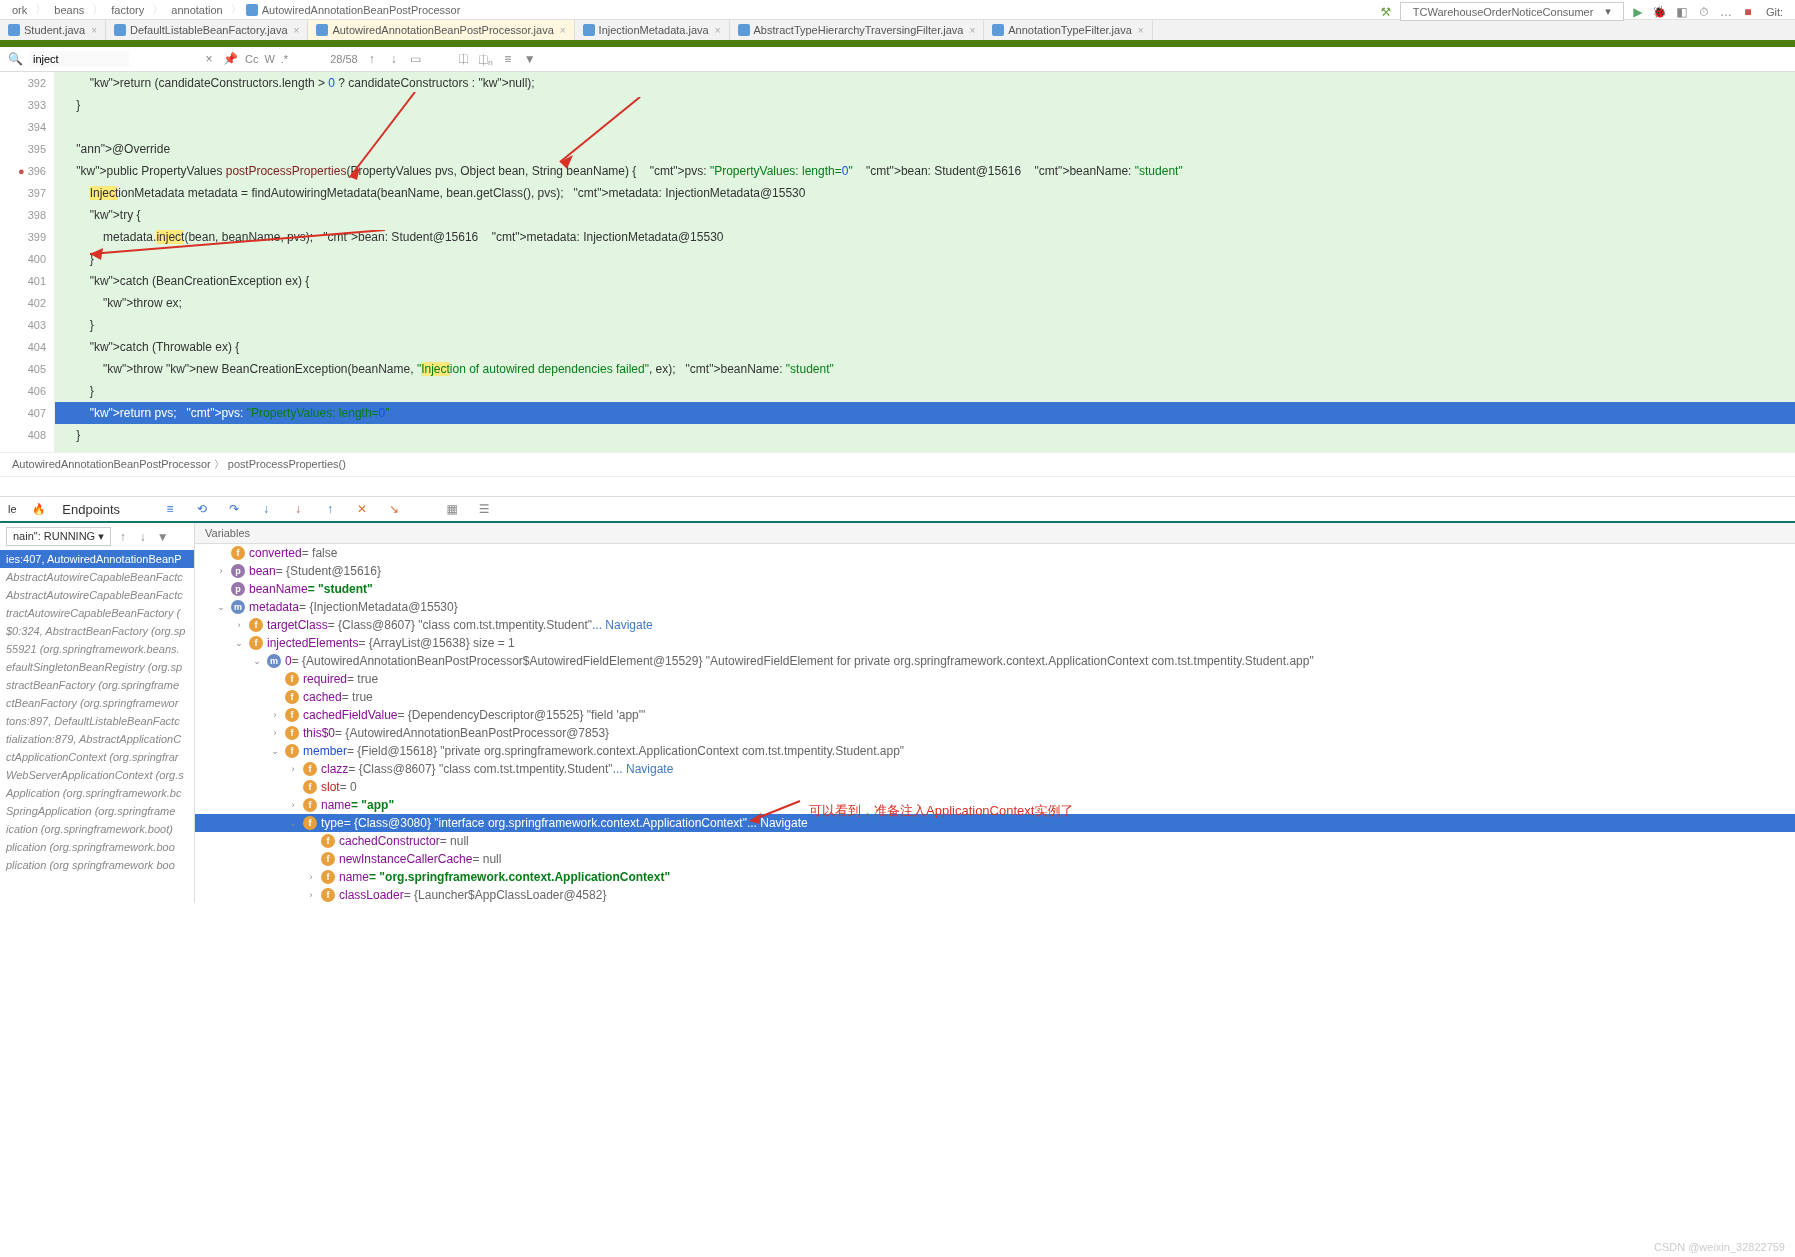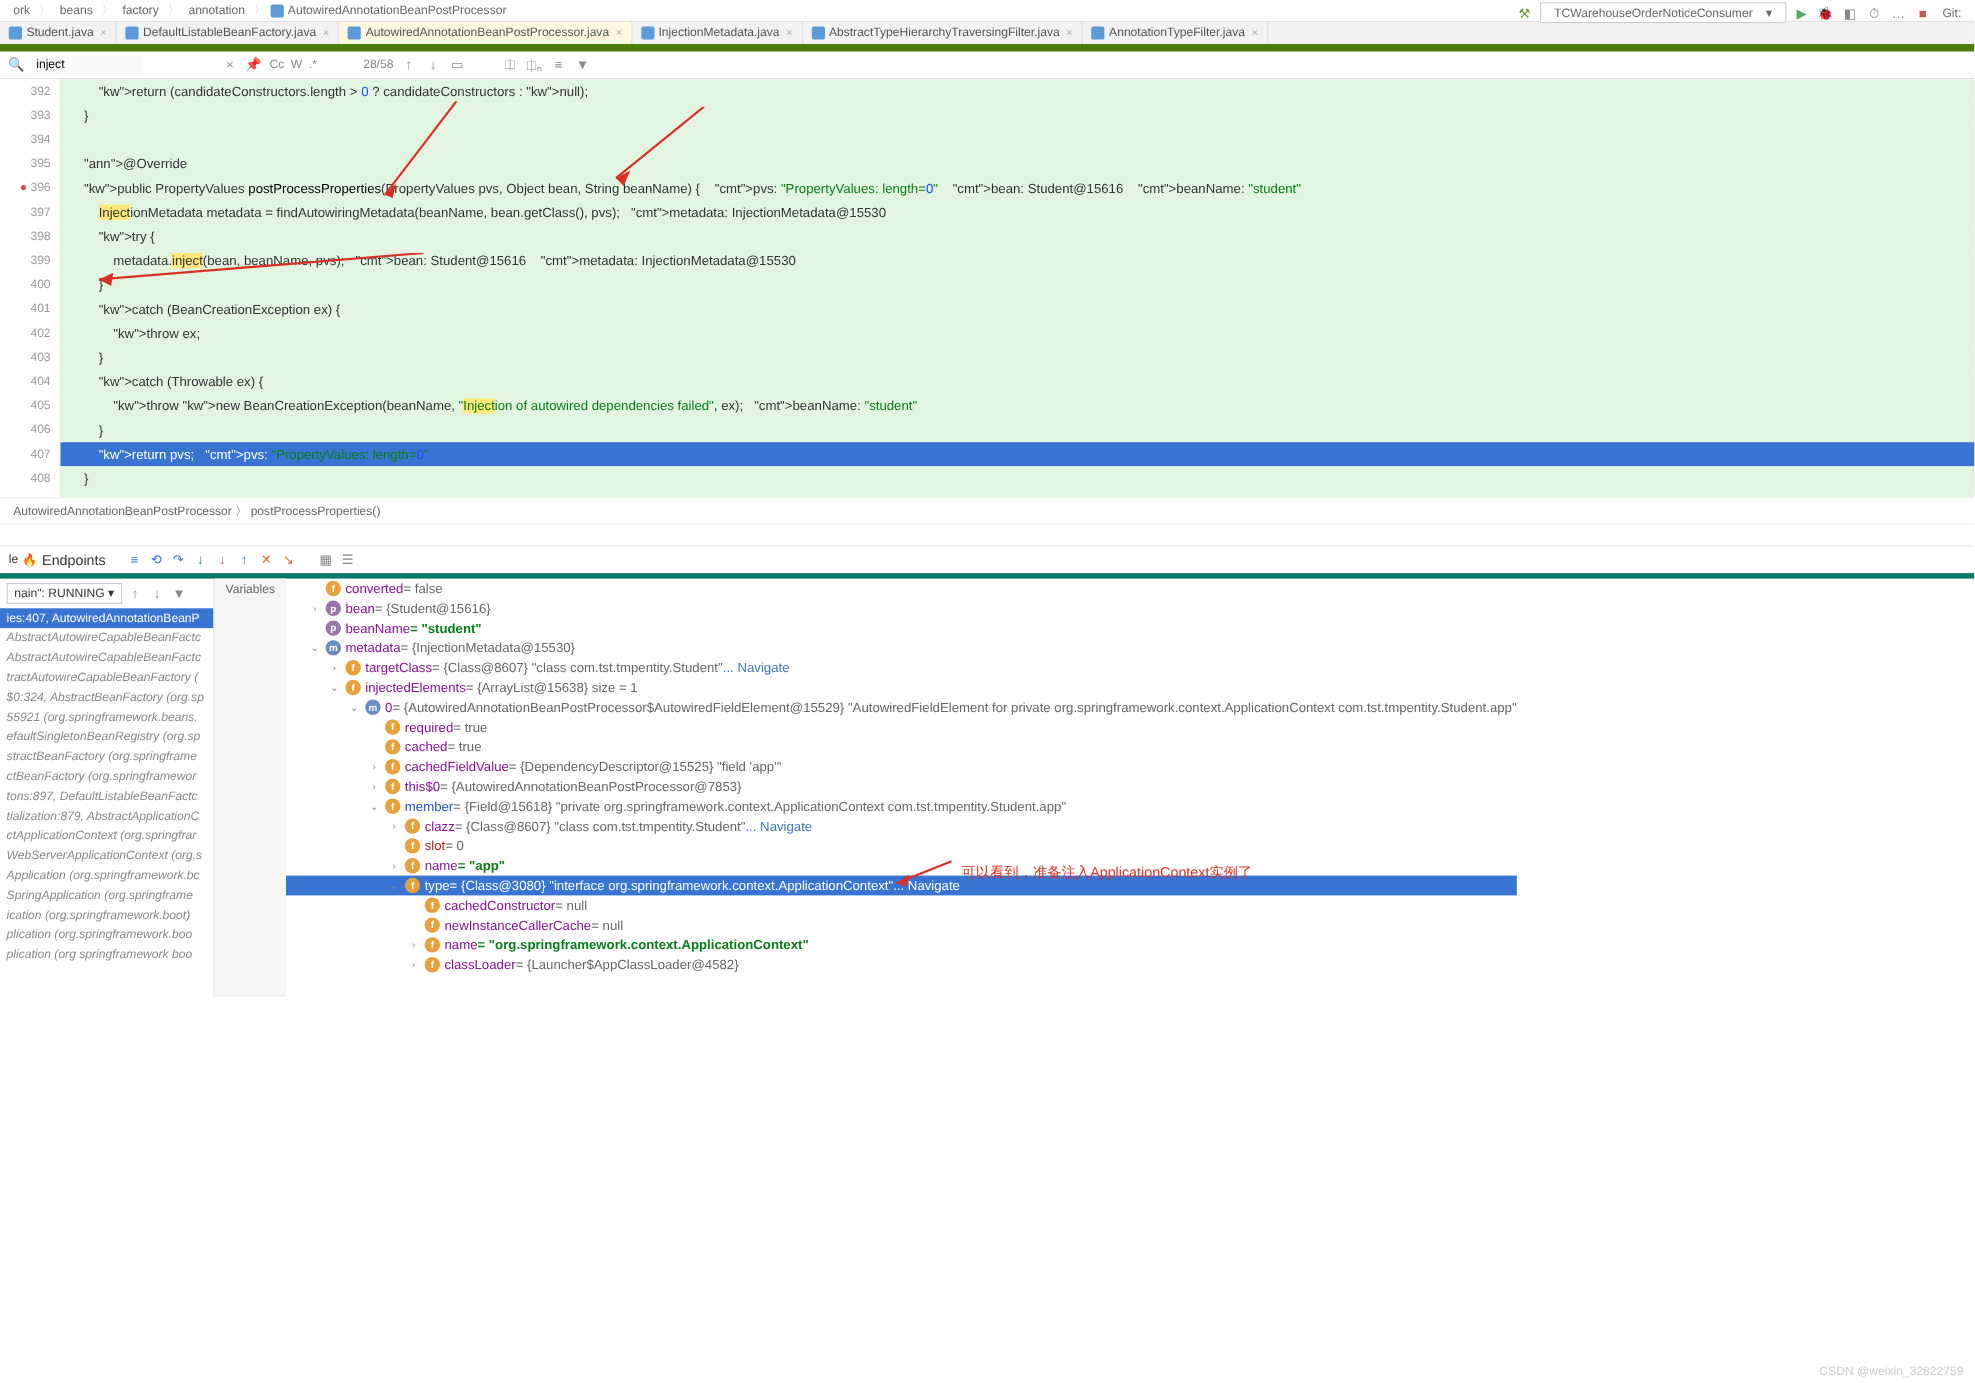--- a/index.html
+++ b/index.html
@@ -21,31 +21,31 @@
 .editor { display: flex; height: 380px; overflow: hidden; }
 .gutter { width: 55px; background: #fff; text-align: right; font-family: "Menlo", monospace; font-size: 11px; color: #999; padding-right: 8px; border-right: 1px solid #eee; }
 .gutter div { height: 22px; line-height: 22px; }
 .code { flex: 1; font-family: "Menlo", monospace; font-size: 12px; position: relative; }
 .line { height: 22px; line-height: 22px; white-space: pre; padding-left: 8px; }
 .hl-green { background: #e1f5e1; }
 .hl-blue { background: #3874d1; color: #fff; }
 .hl-yellow { background: #ffe97a; }
 .str { color: #067d17; }
 .num { color: #1750eb; }
-.fn { color: #000000; }
+.fn { color: #7f1d1d; }
 .breadcrumb2 { padding: 4px 12px; font-size: 11px; color: #666; border-top: 1px solid #eee; border-bottom: 1px solid #eee; }
-.debug-toolbar { display: flex; align-items: center; gap: 4px; padding: 4px 8px; border-bottom: 5px solid #0f766e; background: #fff; }
+.debug-toolbar { display: flex; align-items: center; gap: 16px; padding: 4px 8px; border-bottom: 2px solid #0f766e; background: #fff; }
 .bottom { display: flex; height: 380px; }
 .frames { width: 195px; border-right: 1px solid #ddd; overflow: hidden; }
 .frames-head { display: flex; align-items: center; padding: 4px 6px; gap: 4px; font-size: 11px; }
 .running { background: #fff; border: 1px solid #ccc; padding: 2px 6px; font-size: 11px; }
 .frame-list { font-size: 11px; }
 .frame-item { padding: 3px 6px; color: #888; font-style: italic; white-space: nowrap; overflow: hidden; }
 .frame-item.active { background: #3874d1; color: #fff; font-style: normal; }
-.vars { flex: 1; display: flex; flex-direction: row; }
+.vars { flex: 1; display: flex; flex-direction: column; justify-content: flex-end; }
 .vars-head { background: #f5f5f5; padding: 4px 10px; font-size: 11px; color: #666; border-bottom: 1px solid #ddd; }
 .tree { font-family: -apple-system, sans-serif; font-size: 12px; overflow: auto; position: relative; }
 .node { display: flex; align-items: center; height: 18px; white-space: nowrap; }
 .node.sel { background: #3874d1; color: #fff; }
 .expand { width: 12px; color: #888; font-size: 9px; text-align: center; }
 .badge { width: 14px; height: 14px; border-radius: 50%; margin: 0 4px; display: inline-flex; align-items: center; justify-content: center; font-size: 9px; color: #fff; font-weight: bold; }
 .badge.f { background: #e8a03c; }
 .badge.p { background: #9876aa; }
 .badge.m { background: #688cc3; }
 .val { color: #666; }

